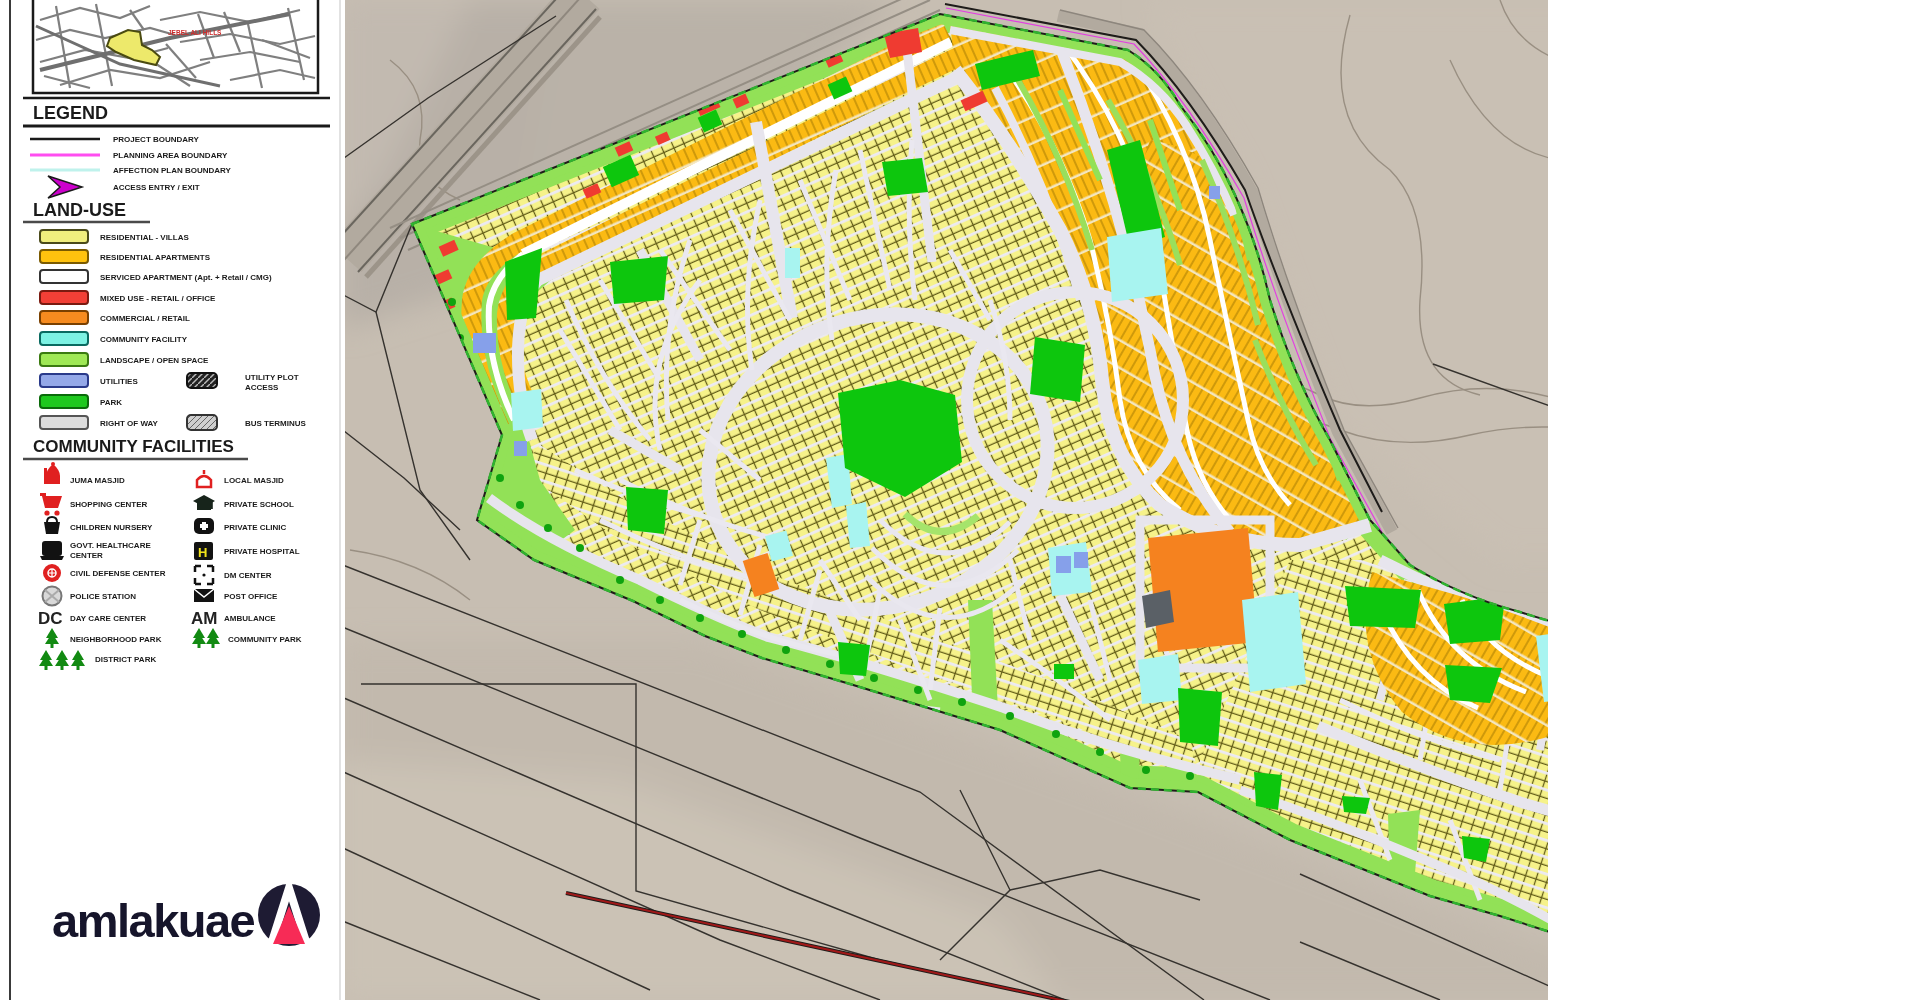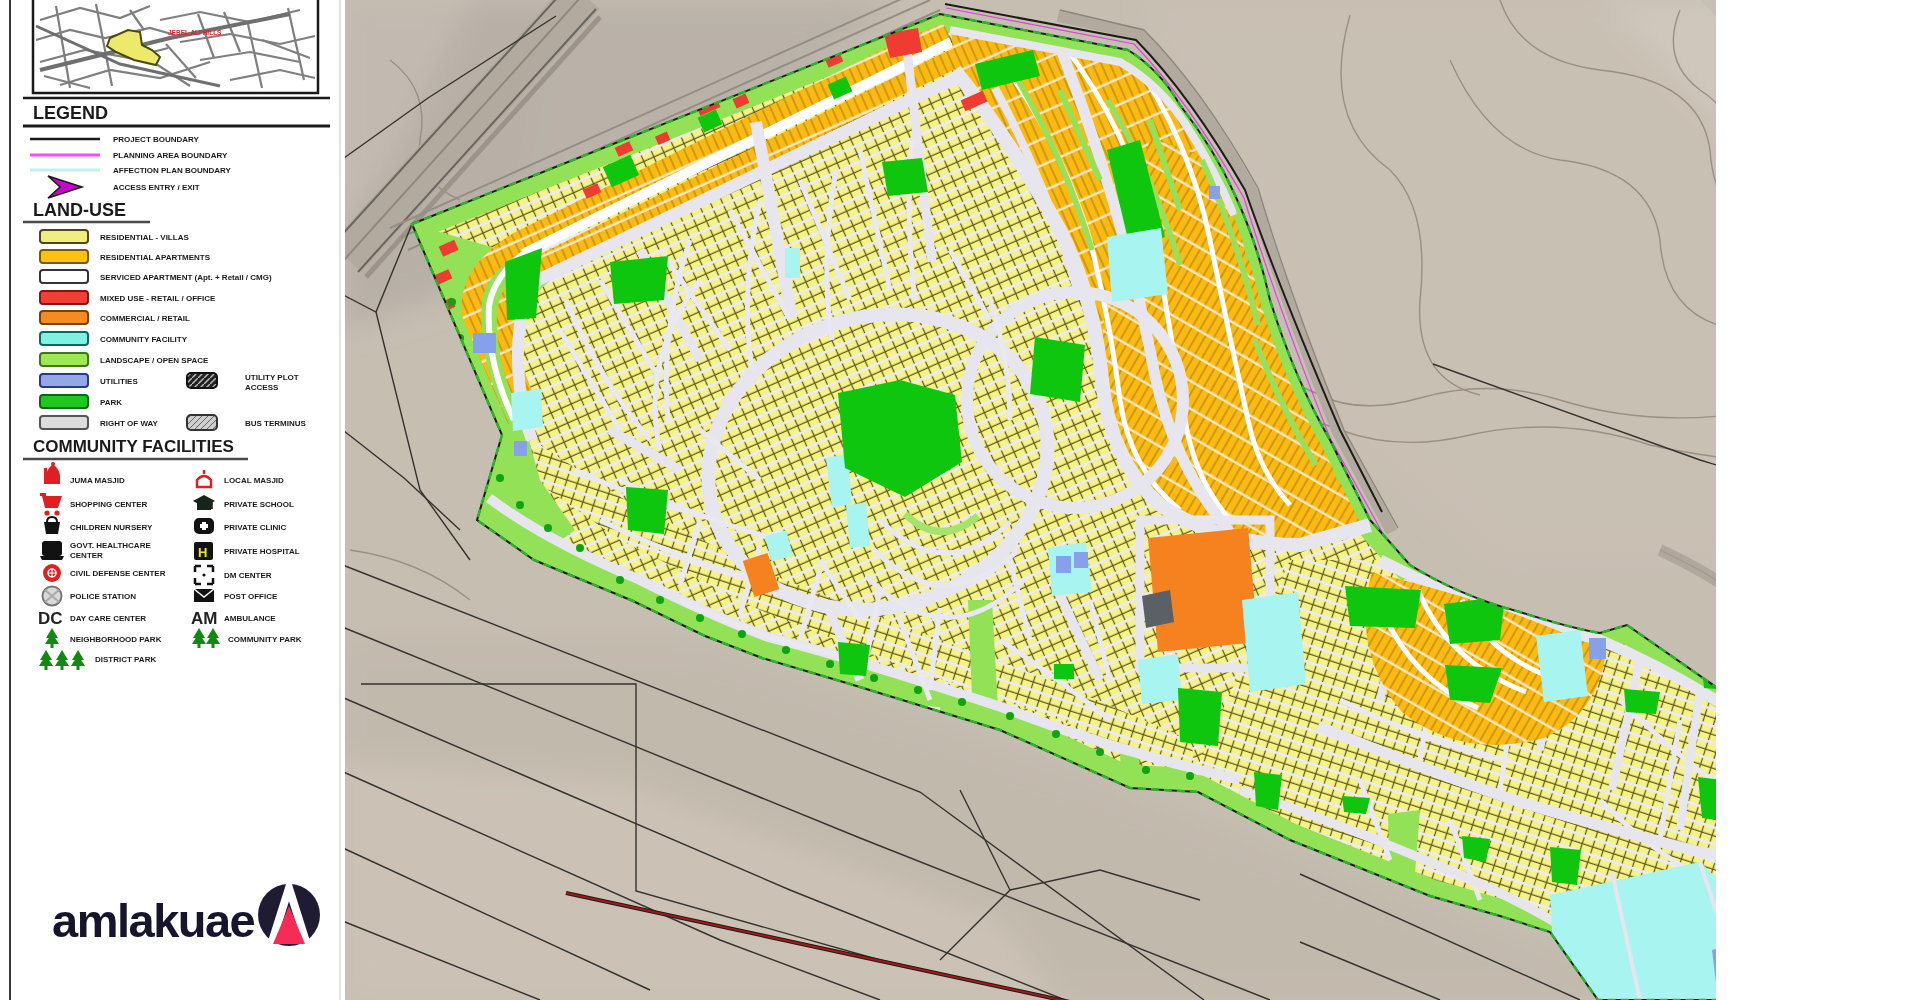--- a/index.html
+++ b/index.html
@@ -1,16 +1,16 @@
 <!DOCTYPE html>
 <html><head>
 <meta charset="utf-8">
 <style>
 html,body{margin:0;padding:0;background:#fff;font-family:"Liberation Sans",sans-serif;}
-#page{position:relative;width:1716px;height:1000px;overflow:hidden;}
+#page{position:relative;width:1548px;height:1000px;overflow:hidden;}
 svg{display:block;}
 </style>
 </head>
 <body>
 <div id="page">
 <svg width="1920" height="1000" viewBox="0 0 1920 1000">
 <defs>
 
 <pattern id="plots" width="33" height="16" patternUnits="userSpaceOnUse" patternTransform="rotate(-24)">
   <rect width="33" height="16" fill="#F6F28A"></rect>

